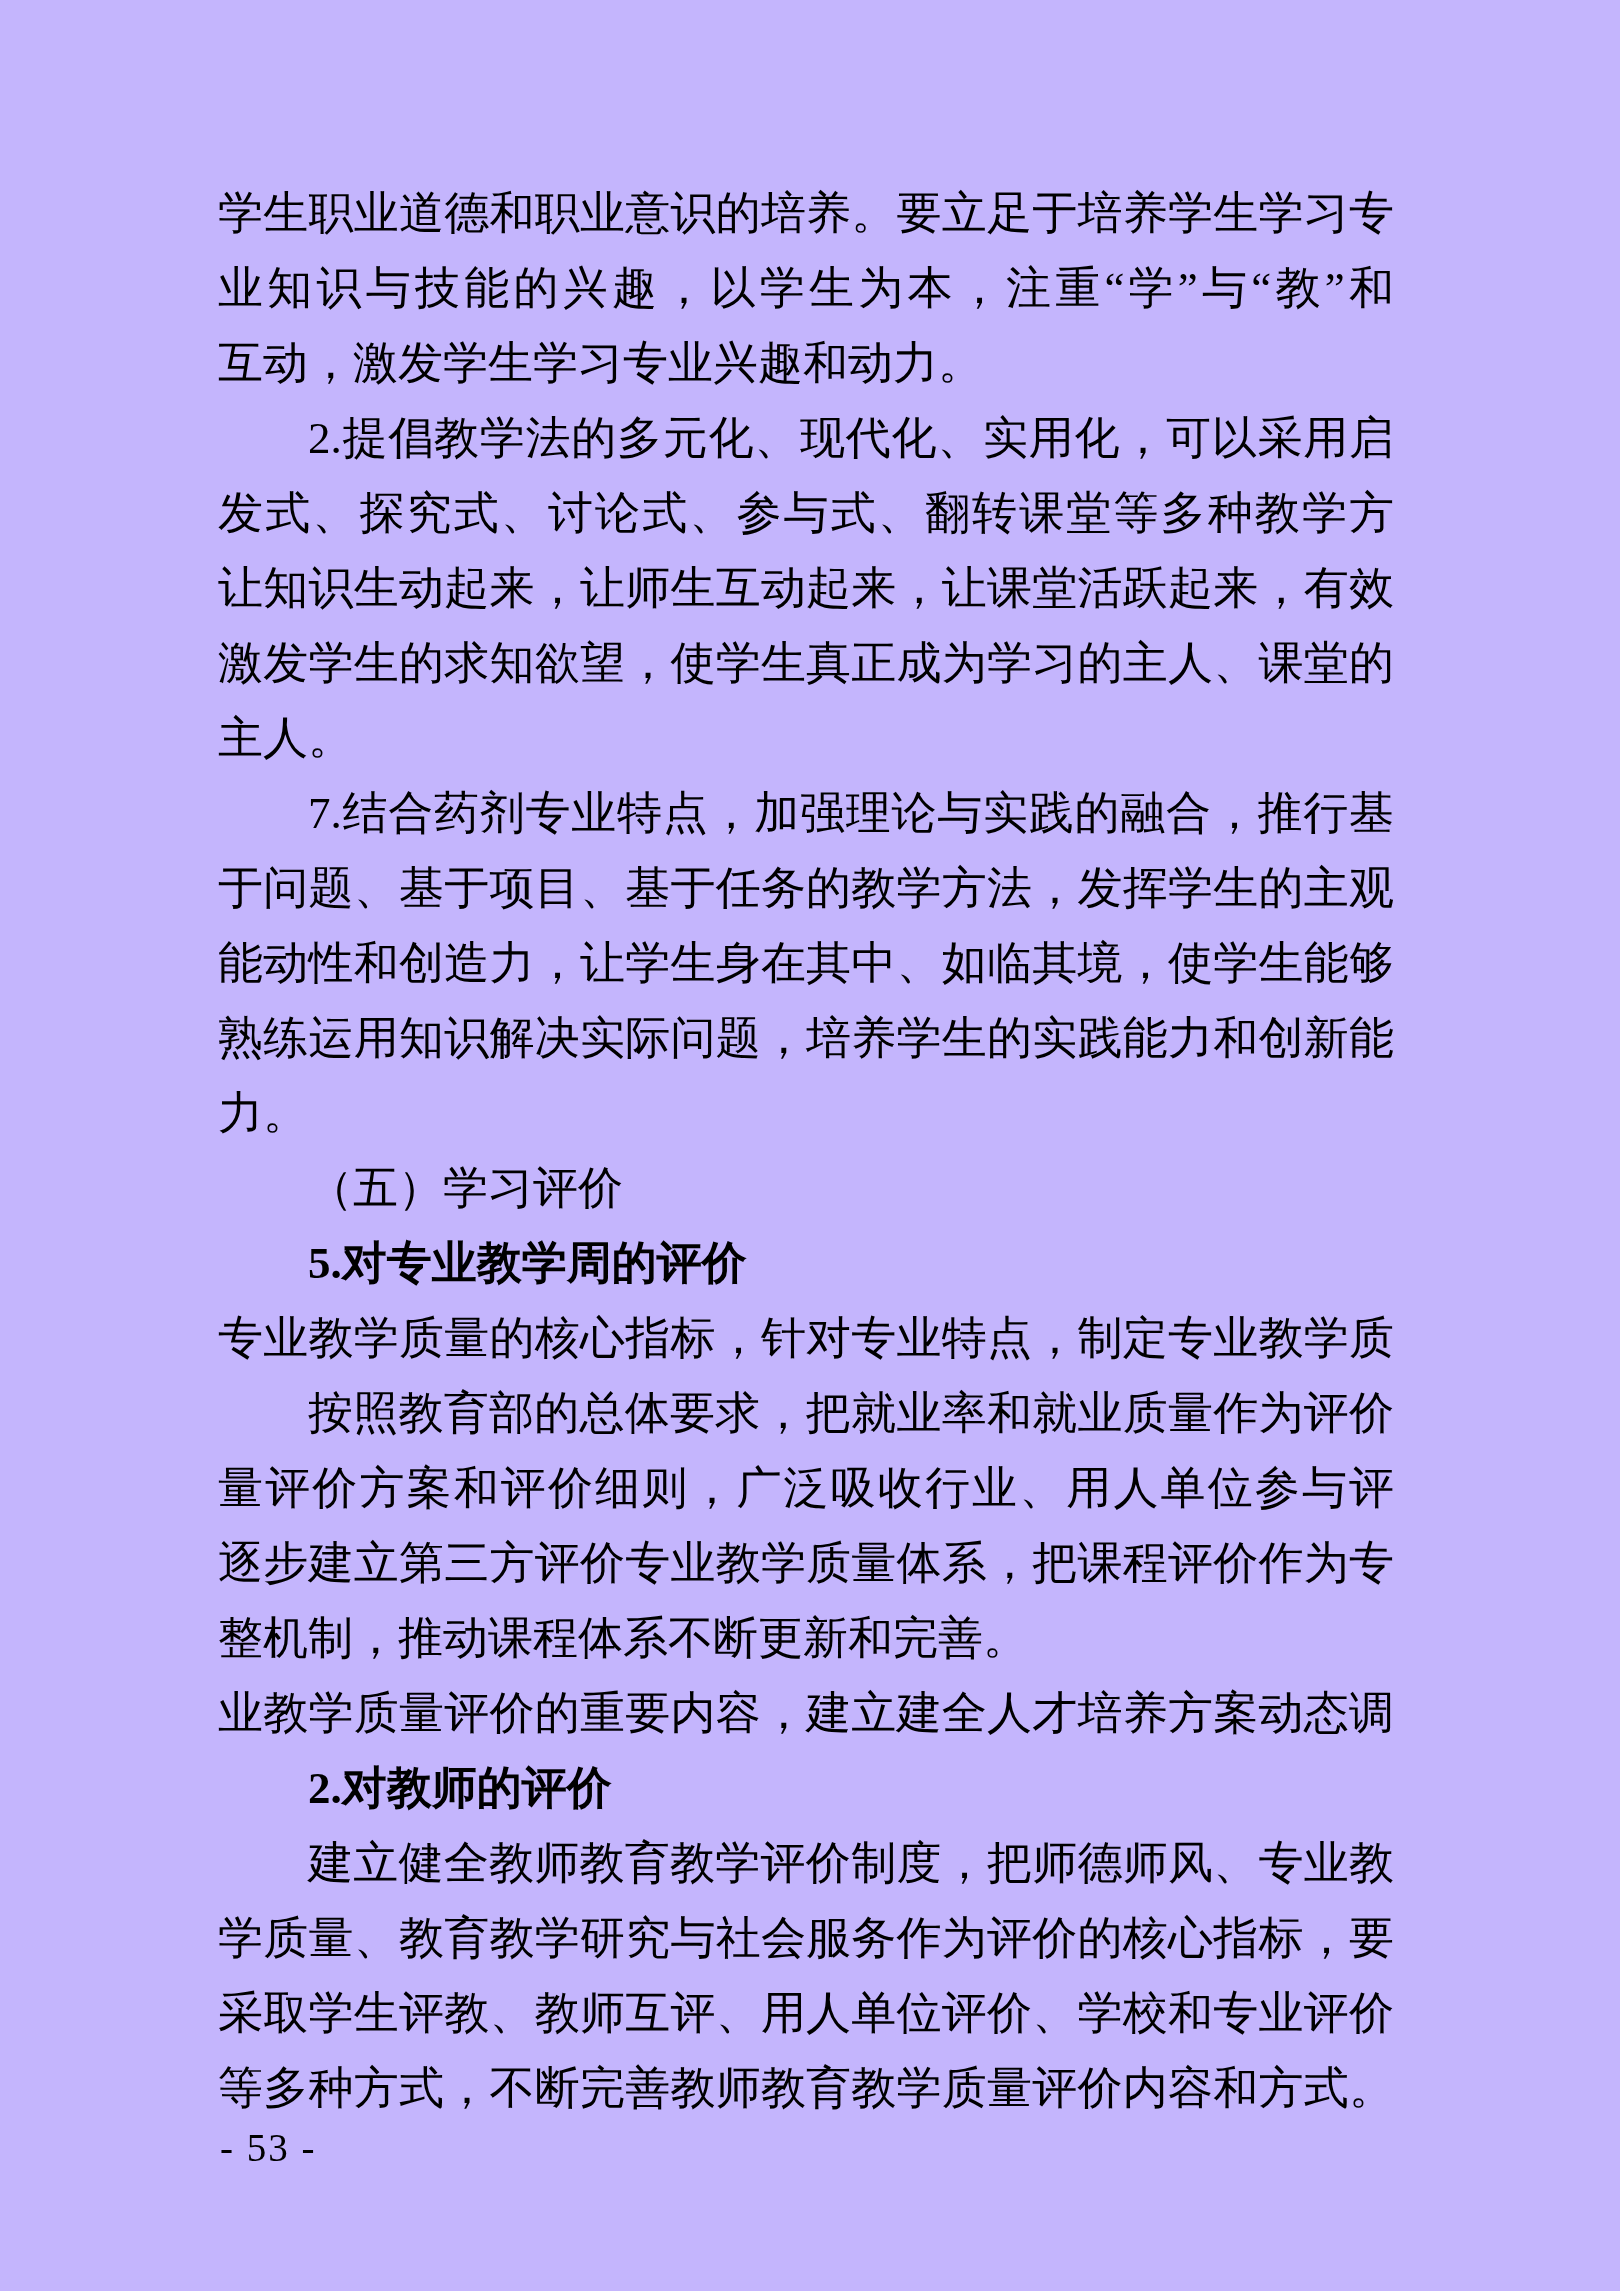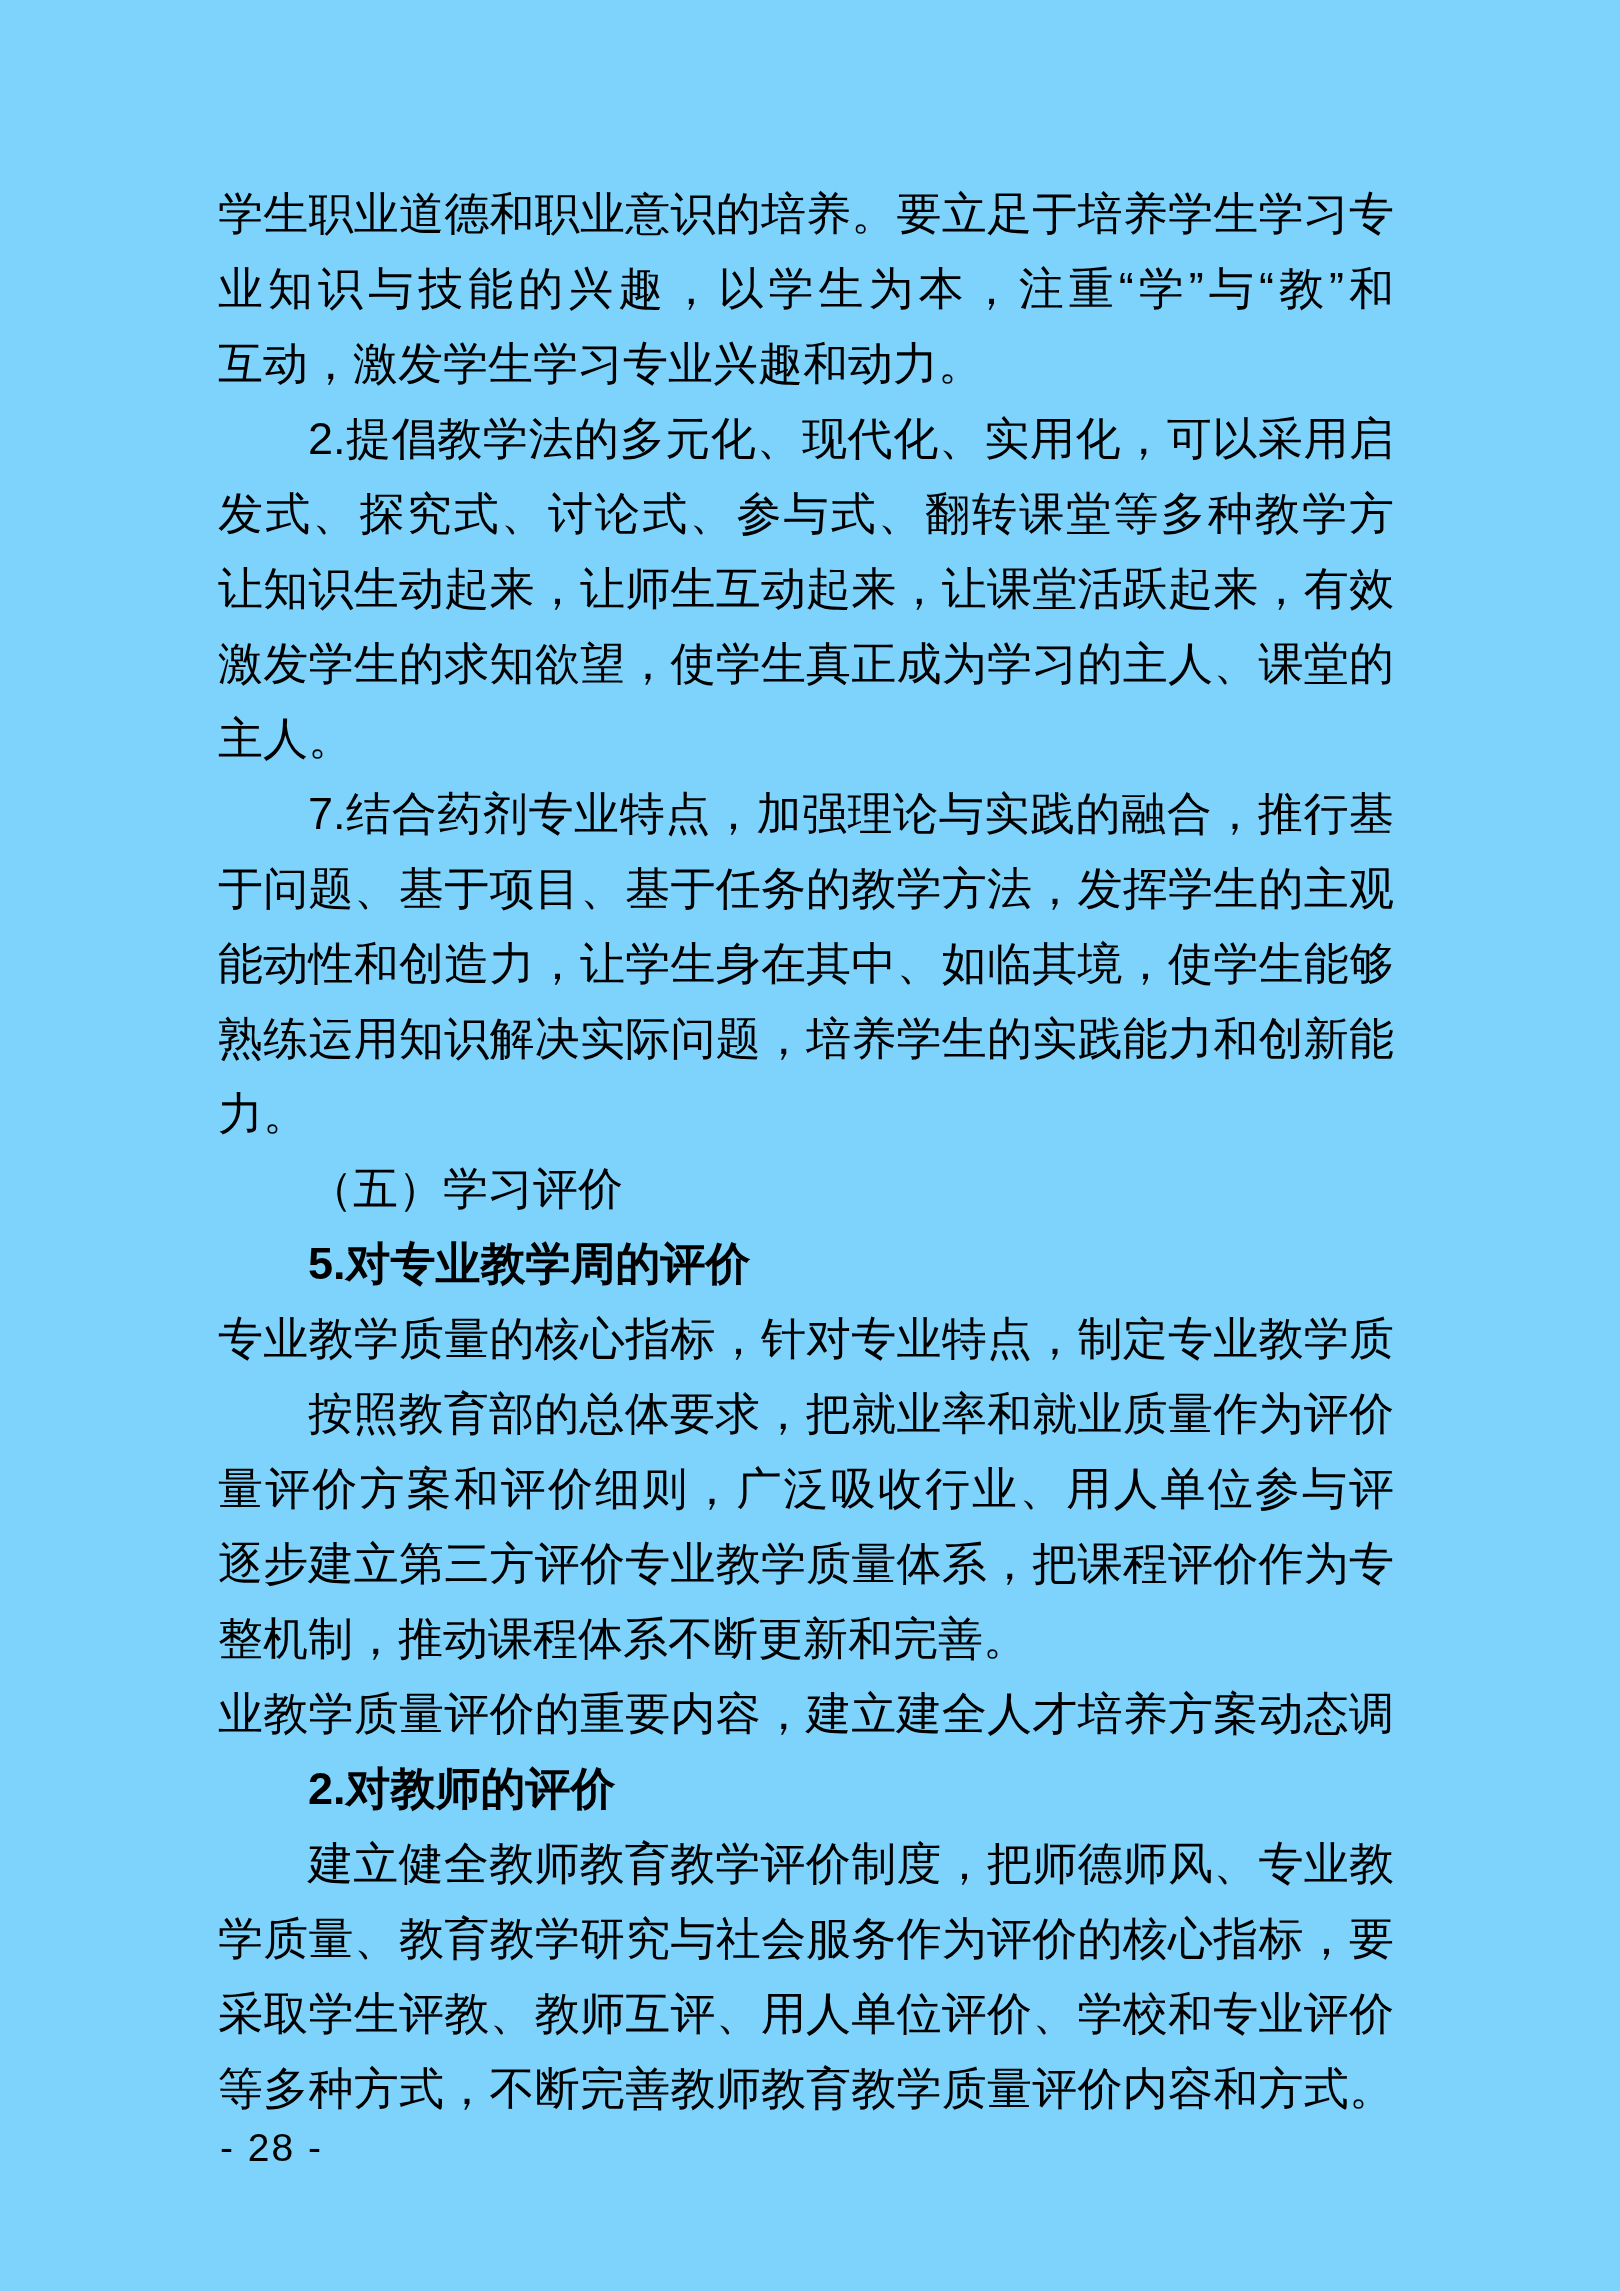--- a/index.html
+++ b/index.html
@@ -4,23 +4,23 @@
 <style>
   html, body {
     margin: 0;
     padding: 0;
     background: #ffffff;
   }
   .page {
     position: relative;
     width: 1620px;
     height: 2292px;
-    background: #7dd3fc;
+    background: #c4b5fd;
     overflow: hidden;
-    font-family: Liberation Sans, sans-serif;
+    font-family: Liberation Serif, serif;
     color: #000000;
   }
   .text-block {
     position: absolute;
     left: 218px;
     top: 176px;
     width: 1176px;
     font-size: 45px;
     line-height: 75px;
     letter-spacing: 0;
@@ -93,16 +93,16 @@
 
     <div class="line short indent heading-bold">2.对教师的评价</div>
 
     <div class="line indent">建立健全教师教育教学评价制度，把师德师风、专业教</div>
     <div class="line">学质量、教育教学研究与社会服务作为评价的核心指标，要</div>
     <div class="line">采取学生评教、教师互评、用人单位评价、学校和专业评价</div>
     <div class="line">等多种方式，不断完善教师教育教学质量评价内容和方式。</div>
 
   </div>
 
-  <div class="footer">- 28 -</div>
+  <div class="footer">- 53 -</div>
 
 </div>
 
 
 </body></html>

